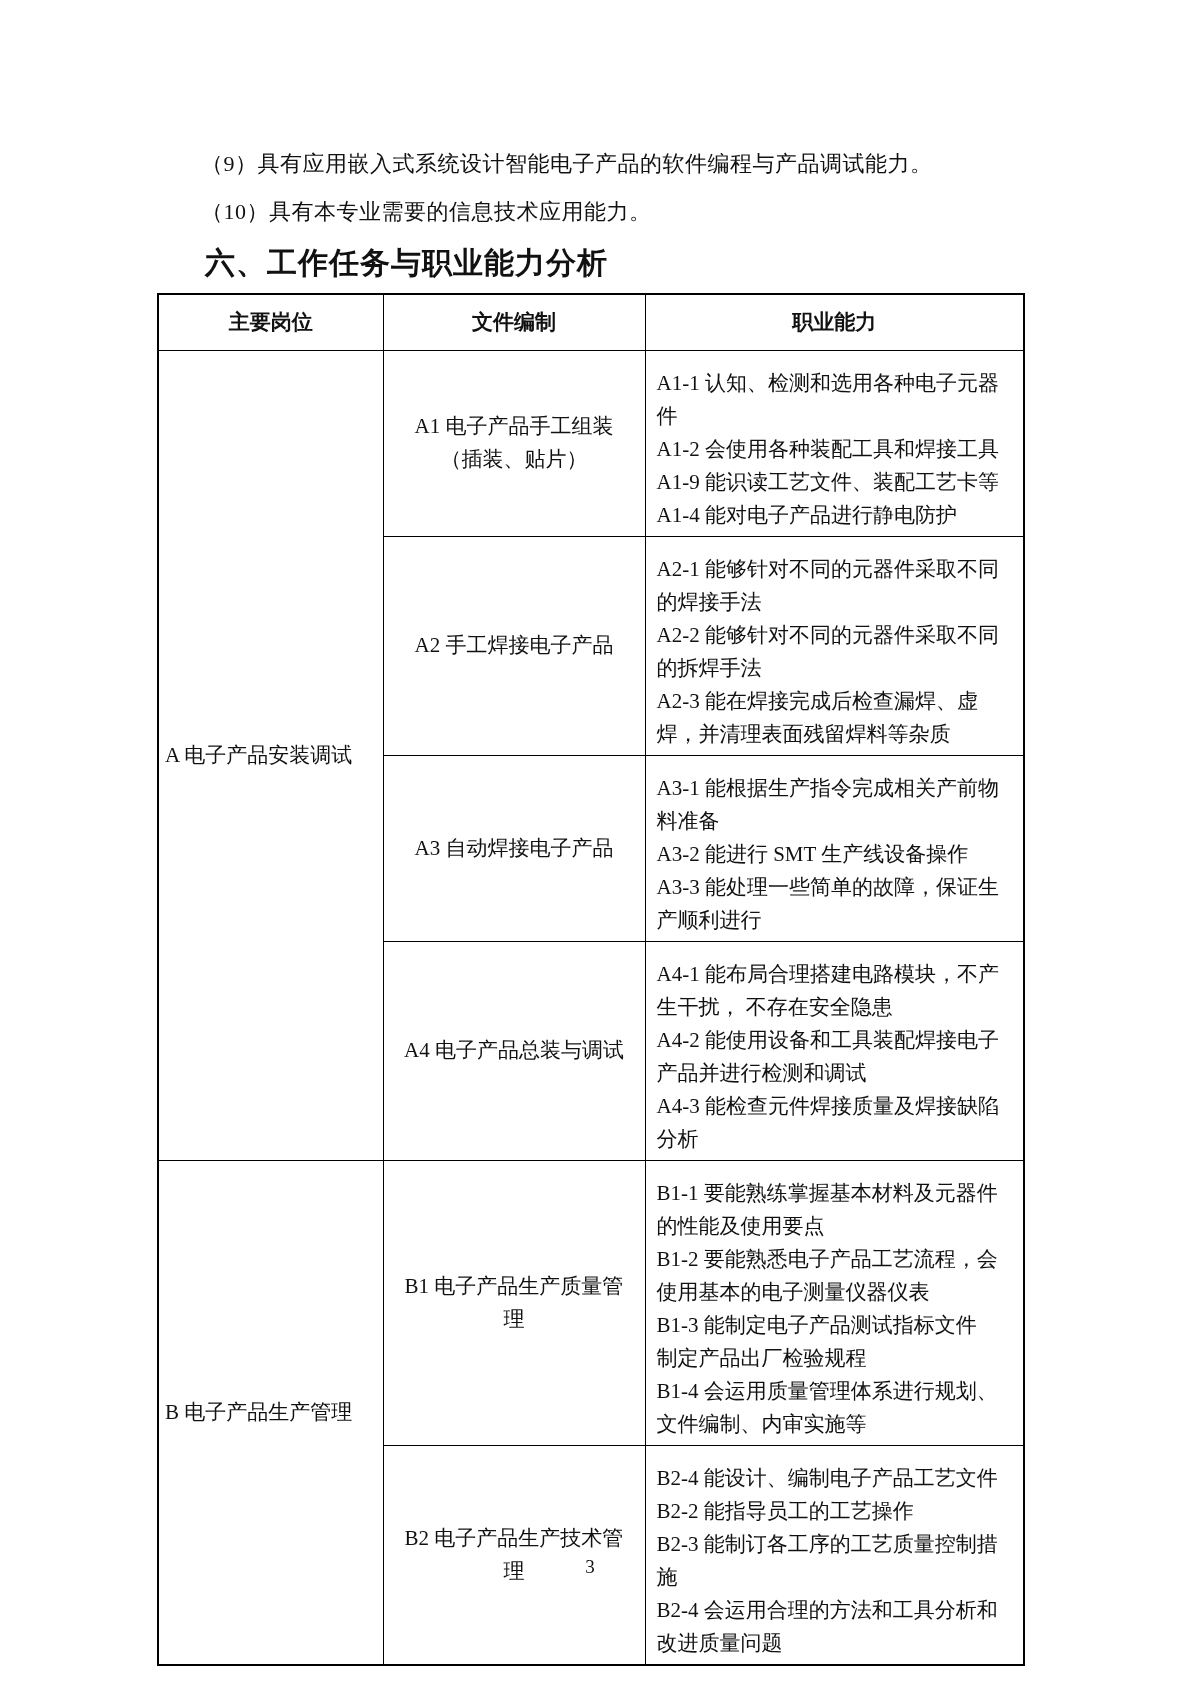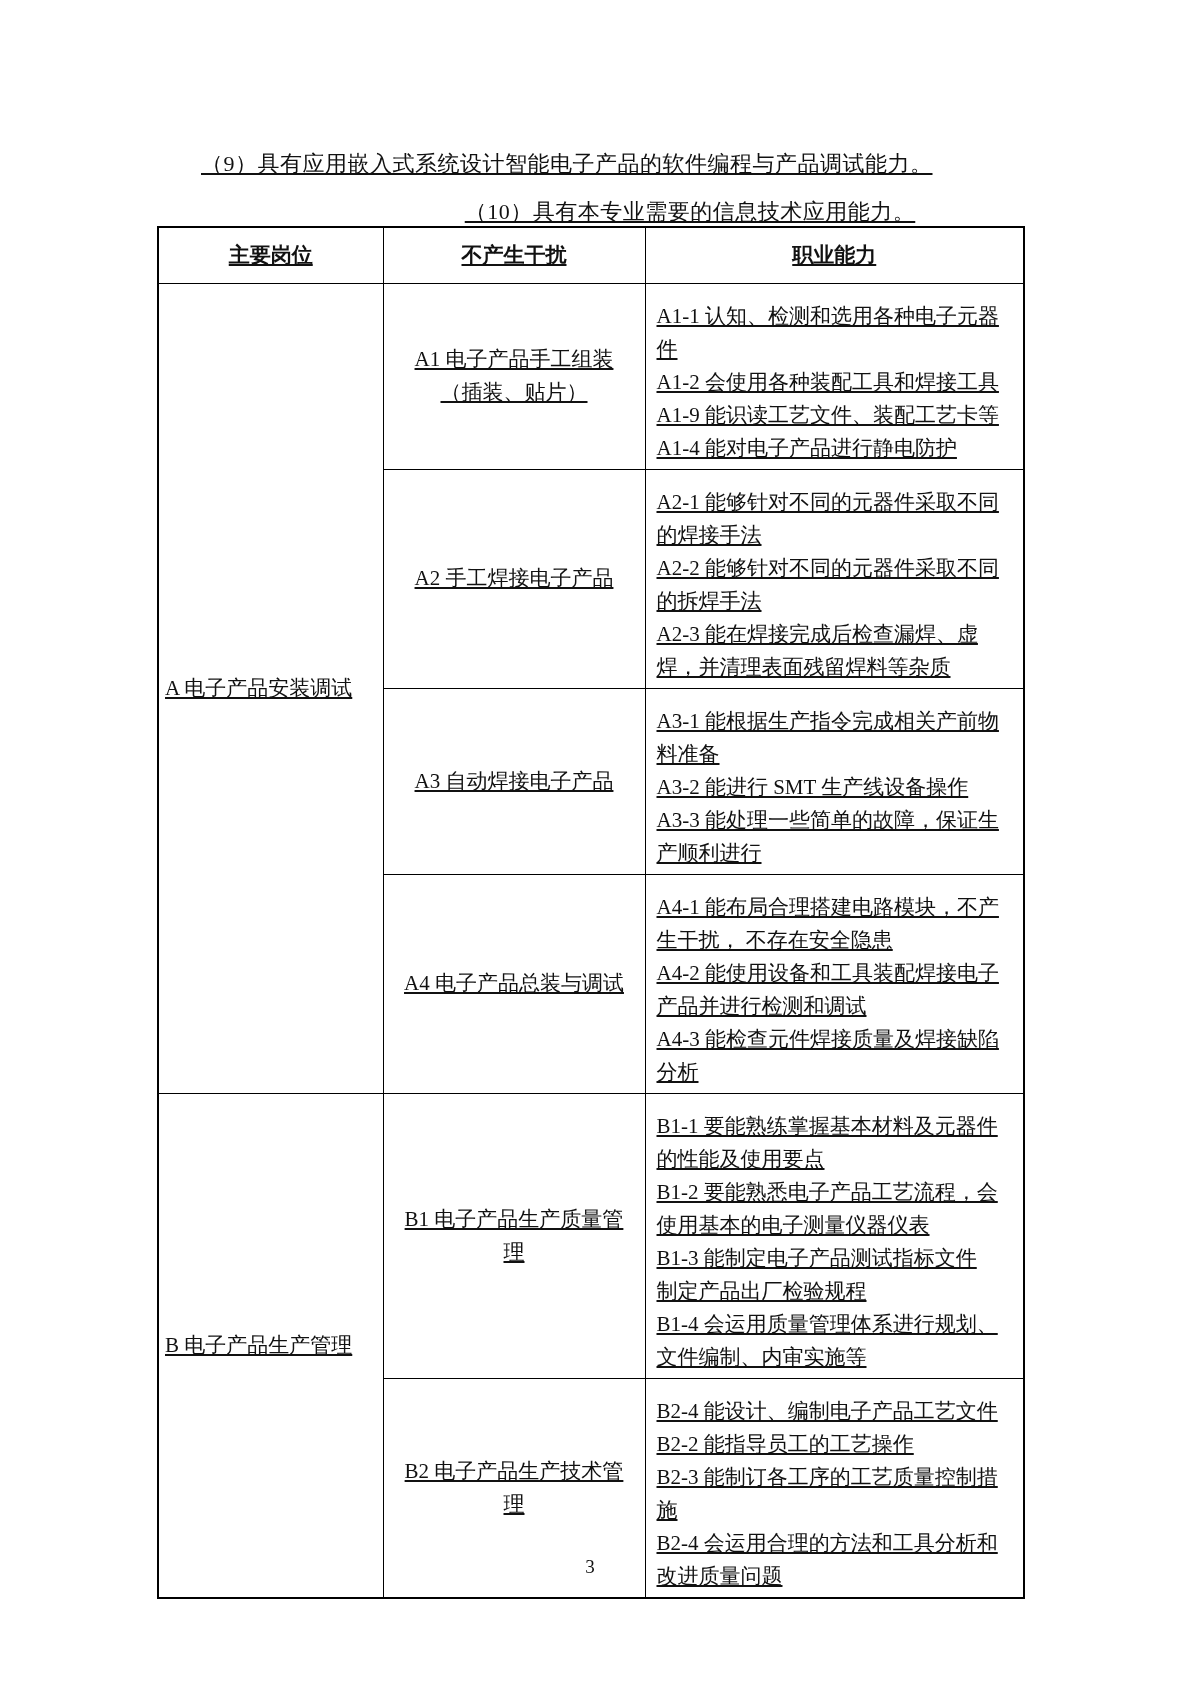--- a/index.html
+++ b/index.html
@@ -15,31 +15,30 @@
     height: 1684px;
     margin: 0 auto;
     background: #ffffff;
     overflow: hidden;
   }
   .content {
     position: absolute;
     left: 157px;
     top: 0;
     width: 1022px;
-    text-decoration: underline;
   }
   .para {
     margin: 0;
     font-size: 22px;
     line-height: 28px;
     text-indent: 44px;
     letter-spacing: 0.5px;
   }
   .para-1 { margin-top: 150px; }
-  .para-2 { margin-top: 20px; text-align: center; }
+  .para-2 { margin-top: 20px; }
   .heading {
     margin: 20px 0 13px 48px;
     font-family: "Liberation Sans", "DejaVu Sans", sans-serif;
     font-weight: 700;
     font-size: 30px;
     line-height: 34px;
     letter-spacing: 1px;
   }
   table.task-table {
     border-collapse: collapse;
@@ -95,31 +94,32 @@
 </style>
 </head>
 <body>
 
 <div class="page">
   <div class="content">
 
     <p class="para para-1">（9）具有应用嵌入式系统设计智能电子产品的软件编程与产品调试能力。</p>
     <p class="para para-2">（10）具有本专业需要的信息技术应用能力。</p>
 
+    <h2 class="heading">六、工作任务与职业能力分析</h2>
 
     <table class="task-table">
       <colgroup>
         <col style="width:225px">
         <col style="width:262px">
         <col style="width:379px">
       </colgroup>
       <thead>
         <tr>
           <th class="hdr">主要岗位</th>
-          <th class="hdr">不产生干扰</th>
+          <th class="hdr">文件编制</th>
           <th class="hdr">职业能力</th>
         </tr>
       </thead>
       <tbody>
         <tr class="r-a1">
           <td class="pos" rowspan="4">A 电子产品安装调试</td>
           <td class="task">
             <div>A1 电子产品手工组装</div>
             <div>（插装、贴片）</div>
           </td>

